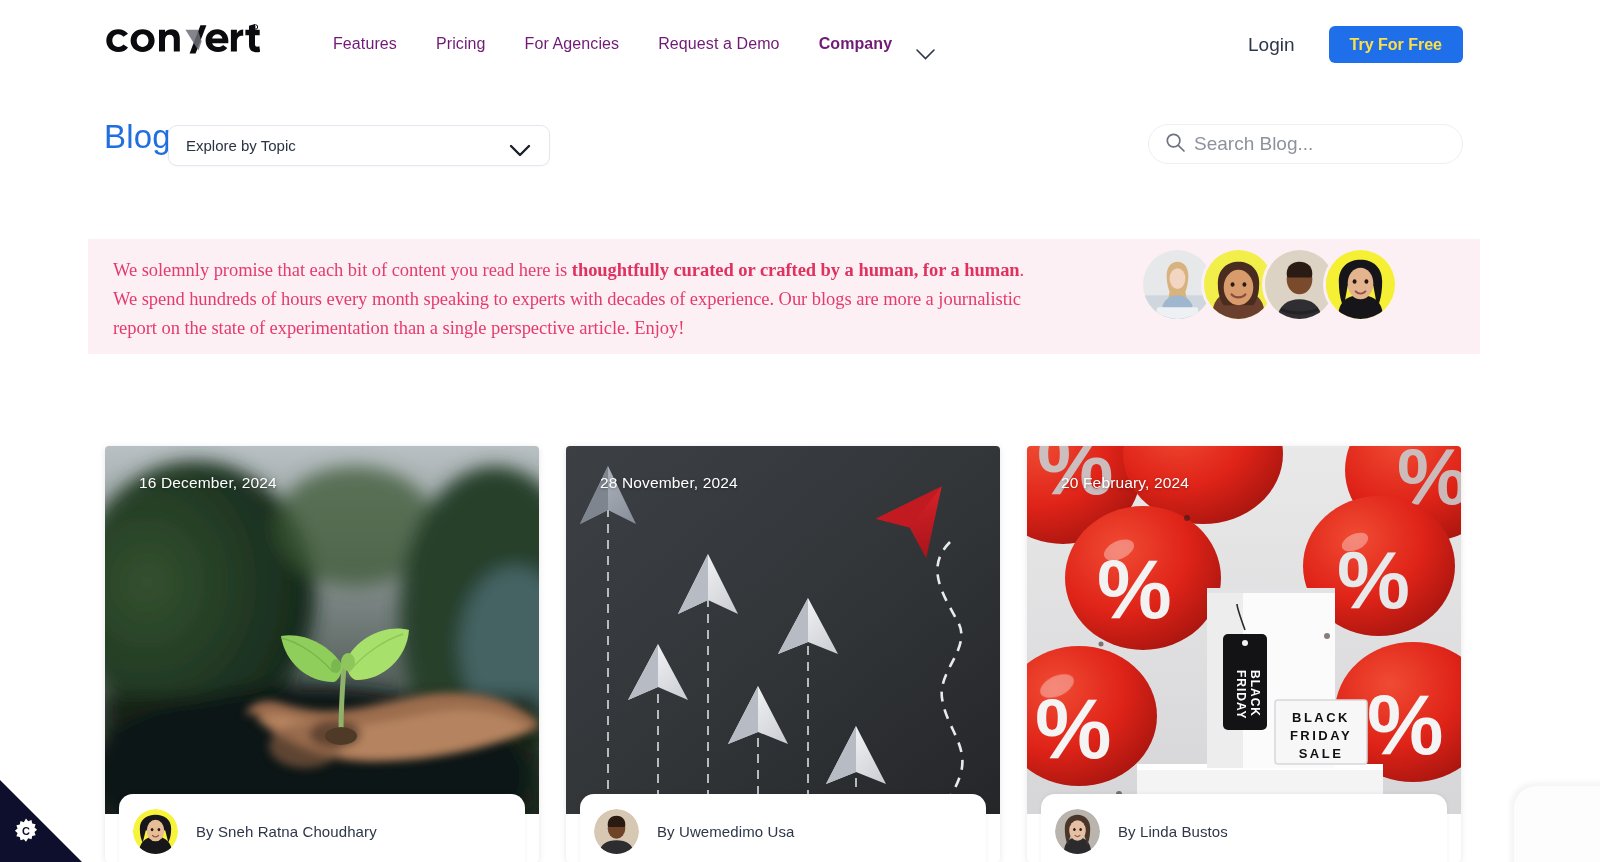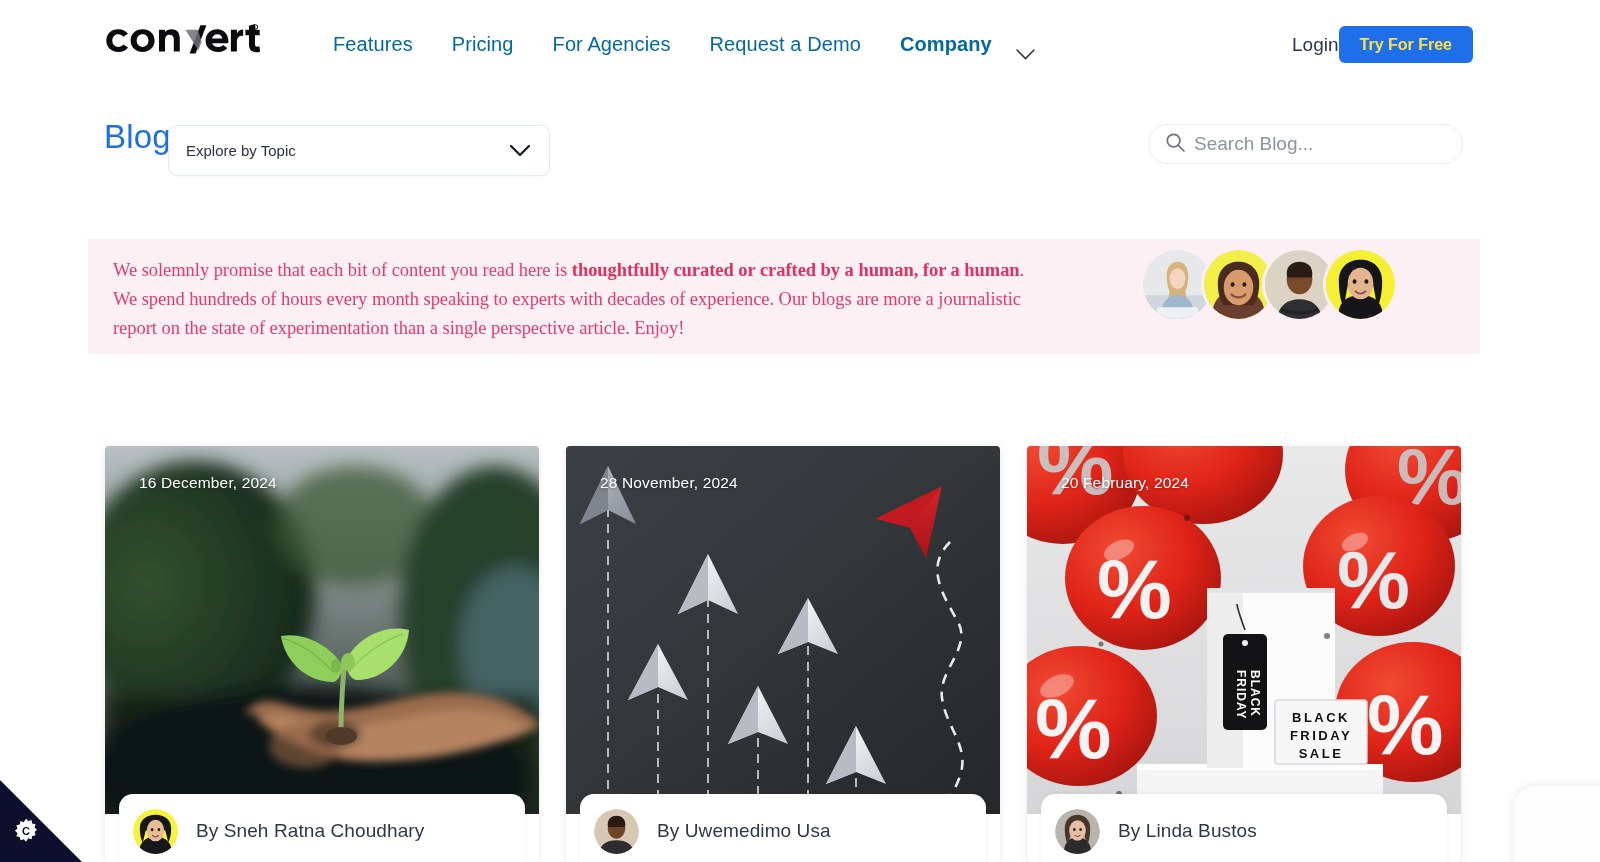--- a/index.html
+++ b/index.html
@@ -22,54 +22,54 @@
     position: absolute; left: 105px; top: 22px;
     height: 42px; display: flex; align-items: flex-start;
   }
   .logo svg { display: block; }
 
   .nav-main {
     position: absolute; left: 333px; top: 30px;
     display: flex; align-items: center; gap: 0;
   }
   .nav-link {
-    font-size: 20px; color: #0369a1; letter-spacing: .1px;
+    font-size: 16px; color: #701a75; letter-spacing: .1px;
     text-decoration: none; white-space: nowrap; cursor: pointer;
     padding: 0; margin-right: 39px; line-height: 28px;
   }
   .nav-link:last-child { margin-right: 0; }
   .nav-company { display: flex; align-items: flex-end; gap: 24px; cursor: pointer; font-weight: bold; }
   .chev {
     width: 19px; height: 11px; display: inline-block; position: relative; top: 2px;
   }
   .chev svg { display: block; }
 
   .nav-right {
-    position: absolute; right: 127px; top: 26px;
-    display: flex; align-items: flex-end; 
+    position: absolute; right: 137px; top: 26px;
+    display: flex; align-items: flex-end; gap: 34px;
   }
   .login-link {
     font-size: 19px; color: #2d3748; text-decoration: none; cursor: pointer; line-height: 36px;
   }
   .btn-try {
     background: #1f6feb; color: #fde047; font-size: 16px; font-weight: 700;
     border: none; border-radius: 6px; padding: 0 21px; height: 37px;
     line-height: 37px; cursor: pointer; white-space: nowrap;
     font-family: "Liberation Sans", sans-serif;
   }
 
   
   .blogbar { position: absolute; top: 118px; left: 0; width: 1600px; height: 60px; padding-left: 28px; }
   .blog-title {
     position: absolute; left: 104px; top: 0px;
     font-size: 33px; color: #1f6fe0; font-weight: 400; letter-spacing: .2px;
   }
   .topic-select {
     position: absolute; left: 168px; top: 7px;
-    width: 382px; height: 51px;
+    width: 382px; height: 41px;
     border: 1.5px solid #e2e8f0; border-radius: 9px; background: #fff;
     display: flex; align-items: center; cursor: pointer;
     box-shadow: 0 1px 2px rgba(16,24,40,.03);
   }
   .topic-select .label {
     margin-left: 17px; font-size: 15px; color: #2a3342; font-weight: 400;
   }
   .topic-select .caret { position: absolute; right: 18px; top: 17px; }
 
   .search-box {
@@ -127,21 +127,21 @@
     position: absolute; left: 14px; right: 14px; bottom: -6px;
     height: 74px; background: #fff; border-radius: 14px 14px 0 0;
     display: flex; align-items: center; padding-left: 14px; z-index: 5;
     box-shadow: 0 -1px 4px rgba(16,24,40,.05);
   }
   .author-av {
     width: 45px; height: 45px; border-radius: 50%; overflow: hidden; flex: 0 0 45px;
   }
   .author-av svg { display: block; width: 100%; height: 100%; }
   .author-name {
-    margin-left: 18px; font-size: 19px; color: #2d3748; letter-spacing: .1px;
+    margin-left: 18px; font-size: 15px; color: #2d3748; letter-spacing: .1px;
   }
 
   
   .cookie-corner {
     position: absolute; left: 0; bottom: 0; width: 82px; height: 82px;
     cursor: pointer; z-index: 30;
   }
   .cookie-corner .tri {
     position: absolute; inset: 0;
     background: #0e0f2c;

